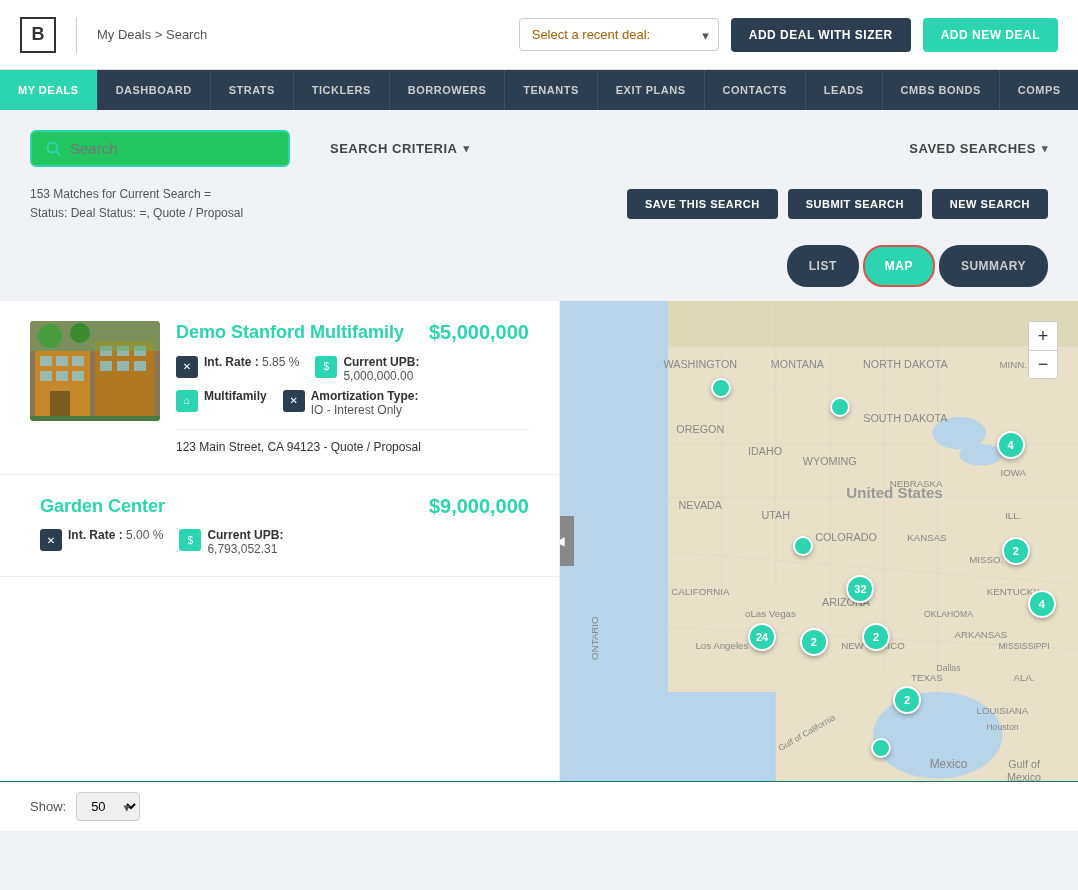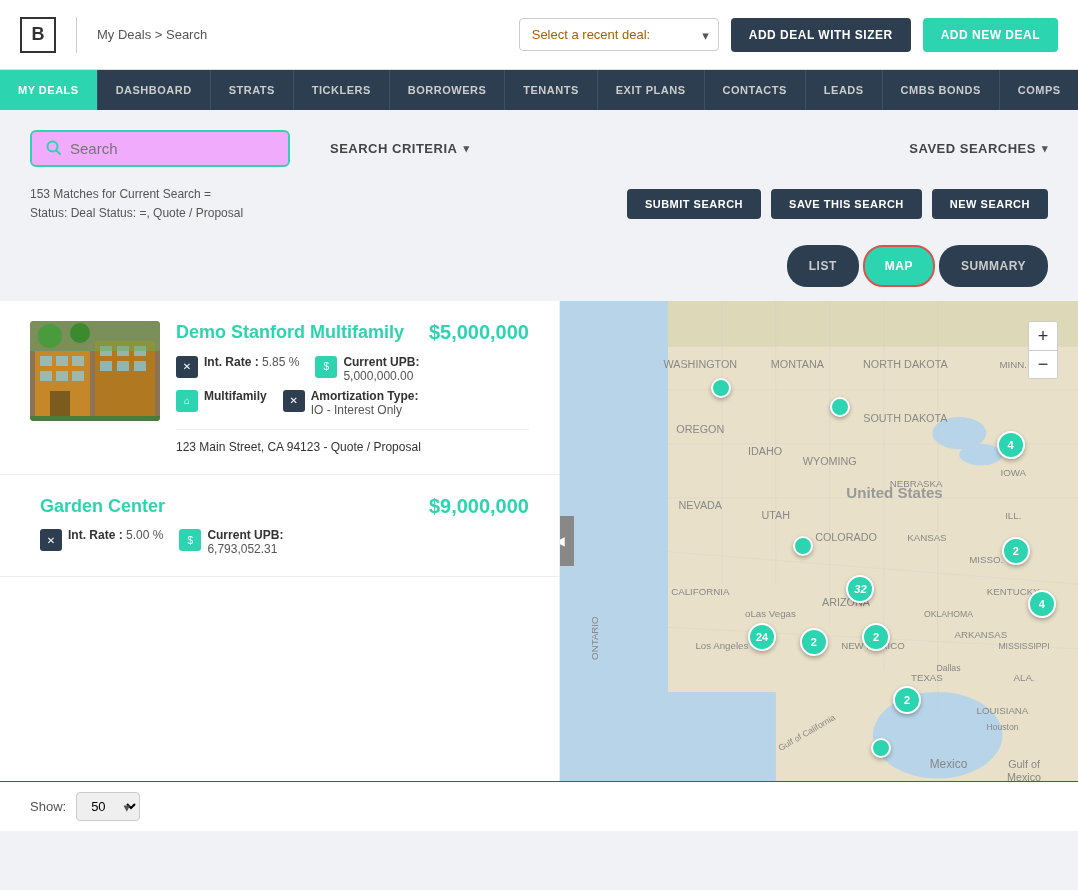--- a/index.html
+++ b/index.html
@@ -92,22 +92,22 @@
     
     .search-area {
       background: #f0f2f5;
       padding: 20px 30px 10px;
       display: flex;
       align-items: center;
       gap: 40px;
     }
     .search-box {
       display: flex;
-      align-items: flex-start;
-      background: #f0abfc;
+      align-items: flex-end;
+      background: #22c55e;
       border: 2px solid #2dd4b0;
       border-radius: 6px;
       padding: 8px 14px;
       width: 260px;
     }
     .search-icon-svg {
       width: 16px; height: 16px; margin-right: 8px; flex-shrink: 0;
     }
     .search-input {
       border: none; background: transparent;
@@ -420,22 +420,22 @@
     <span class="chevron">▾</span>
   </div>
 </div>
 
 <div class="results-bar">
   <div class="results-info">
     <div>153 Matches for Current Search =</div>
     <div>Status:  Deal Status: =, Quote / Proposal</div>
   </div>
   <div class="results-actions">
+    <button class="btn-action">SAVE THIS SEARCH</button>
     <button class="btn-action">SUBMIT SEARCH</button>
-    <button class="btn-action">SAVE THIS SEARCH</button>
     <button class="btn-action">NEW SEARCH</button>
   </div>
 </div>
 
 <div class="view-toggle-area">
   <button class="view-btn">LIST</button>
   <button class="view-btn active" style="border: 2px solid #d9534f;">MAP</button>
   <button class="view-btn">SUMMARY</button>
 </div>
 
@@ -603,21 +603,21 @@
       <button class="zoom-btn">+</button>
       <button class="zoom-btn" style="border-top:1px solid #ccc;">−</button>
     </div>
 
     <div id="map-markers-container" style="position:absolute;top:0;left:0;width:100%;height:100%;pointer-events:none;">
     <div class="map-marker single" style="left: 31%; top: 18%; position: absolute; pointer-events: auto; transform: translate(-50%, -50%);"></div>
         <div class="map-marker single" style="left: 54%; top: 22%; position: absolute; pointer-events: auto; transform: translate(-50%, -50%);"></div>
         <div class="map-marker single" style="left: 47%; top: 51%; position: absolute; pointer-events: auto; transform: translate(-50%, -50%);"></div>
         <div class="map-marker" style="left: 87%; top: 30%; position: absolute; pointer-events: auto; transform: translate(-50%, -50%);">4</div>
         <div class="map-marker" style="left: 88%; top: 52%; position: absolute; pointer-events: auto; transform: translate(-50%, -50%);">2</div>
-        <div class="map-marker" style="left: 58%; top: 60%; position: absolute; pointer-events: auto; transform: translate(-50%, -50%); font-style: italic;">32</div>
+        <div class="map-marker" style="left: 58%; top: 60%; position: absolute; pointer-events: auto; transform: translate(-50%, -50%);">32</div>
         <div class="map-marker" style="left: 39%; top: 70%; position: absolute; pointer-events: auto; transform: translate(-50%, -50%);">24</div>
         <div class="map-marker" style="left: 49%; top: 71%; position: absolute; pointer-events: auto; transform: translate(-50%, -50%);">2</div>
         <div class="map-marker" style="left: 61%; top: 70%; position: absolute; pointer-events: auto; transform: translate(-50%, -50%);">2</div>
         <div class="map-marker" style="left: 93%; top: 63%; position: absolute; pointer-events: auto; transform: translate(-50%, -50%);">4</div>
         <div class="map-marker" style="left: 67%; top: 83%; position: absolute; pointer-events: auto; transform: translate(-50%, -50%);">2</div>
         <div class="map-marker single" style="left: 62%; top: 93%; position: absolute; pointer-events: auto; transform: translate(-50%, -50%);"></div>
       </div>
 
   </div>
 

